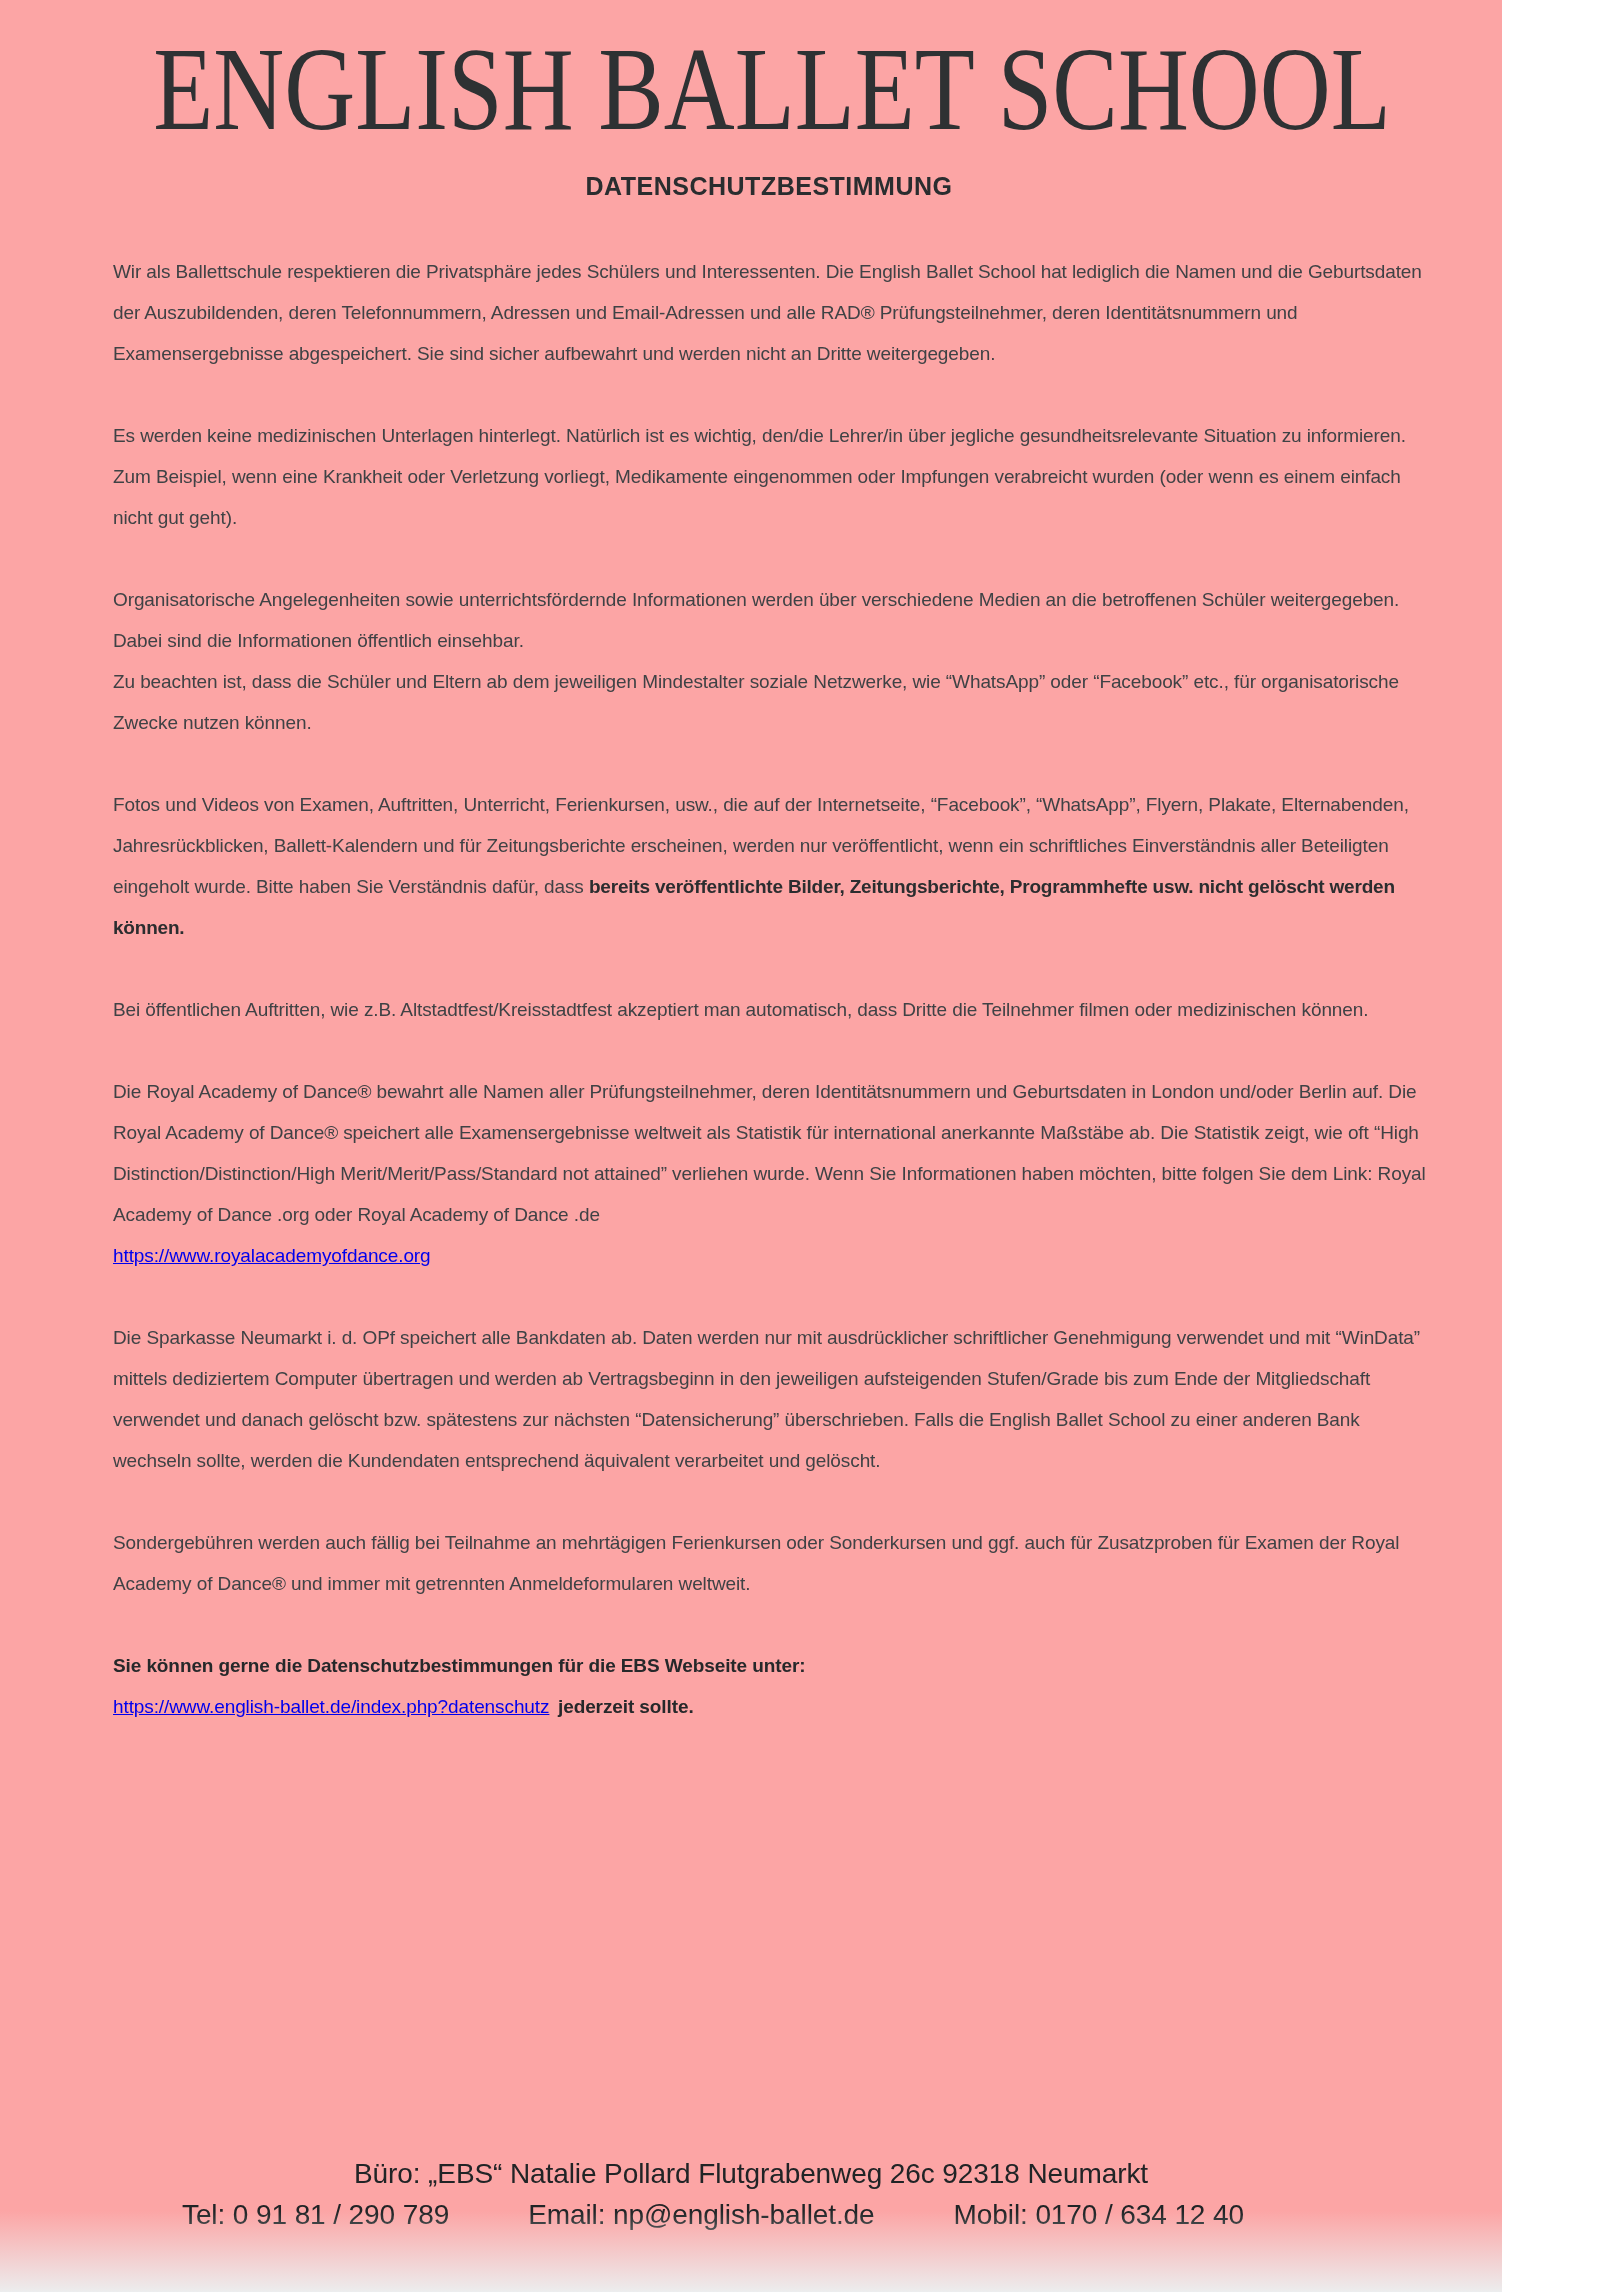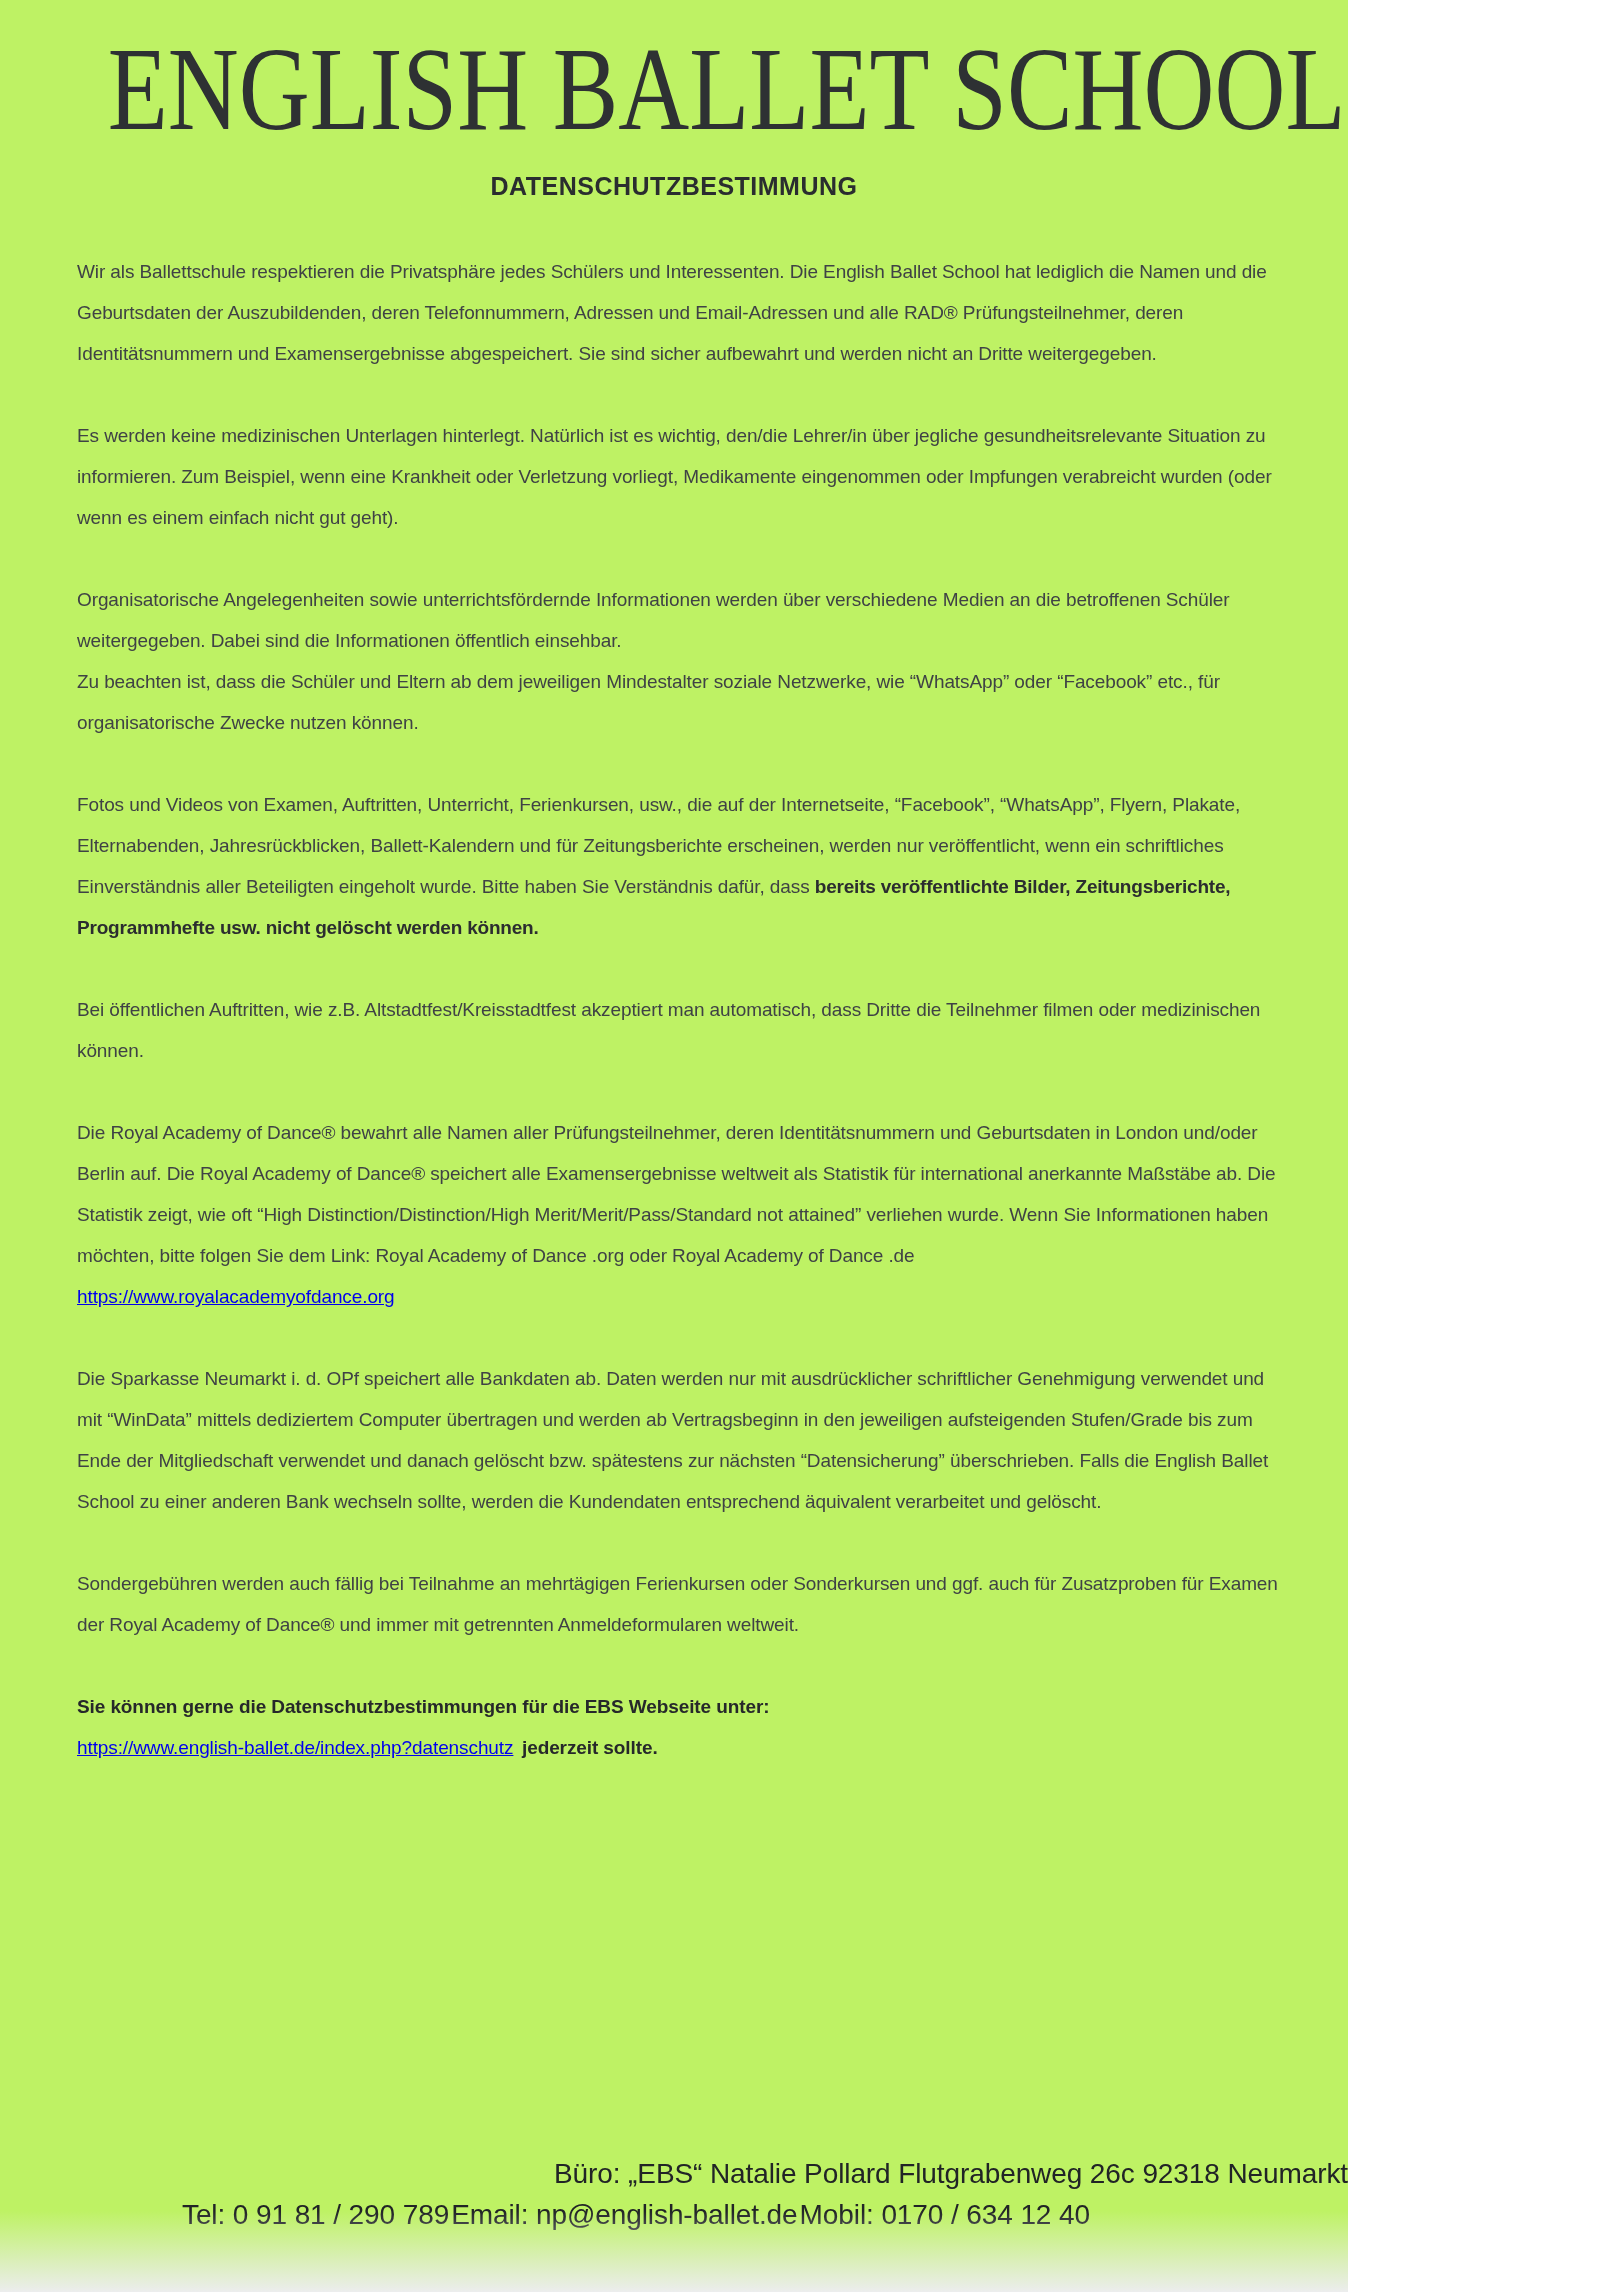--- a/index.html
+++ b/index.html
@@ -1,23 +1,24 @@
 <!DOCTYPE html>
 <html lang="de"><head>
 <meta charset="utf-8">
 <style>
   html,body{margin:0;padding:0;background:#ffffff;}
   .page{
     position:relative;
-    width:1348px;
+    width:1466px;
     height:2292px;
-    background:#bef264;
+    background:#fca5a5;
     overflow:hidden;
     font-family:"Liberation Sans", sans-serif;
     color:#3f4245;
+    padding-left:36px;
   }
   header{ text-align:center; padding-top:25px; }
   .doc-title{
     margin:0;
     font-family:"Liberation Serif", serif;
     font-weight:400;
     font-size:117px;
     line-height:1.08;
     color:#2e3133;
     white-space:nowrap;
@@ -47,21 +48,21 @@
   .cta-line2{ margin-top:0; }
   .tail{ margin-left:8.6px; }
   footer{
     position:absolute;
     top:2153px; left:0; right:0;
     font-size:28px;
     line-height:41px;
     color:#212426;
     letter-spacing:-0.1px;
   }
-  .footer-office{ text-align:right; }
+  .footer-office{ text-align:center; }
   .footer-contacts{
     display:flex;
     justify-content:space-between;
     padding:0 258px 0 182px;
   }
   .bottom-fade{
     position:absolute; left:0; right:0; bottom:0;
     height:81px;
     background:linear-gradient(180deg, rgba(236,238,239,0) 0%, #ecedee 100%);
     pointer-events:none;

